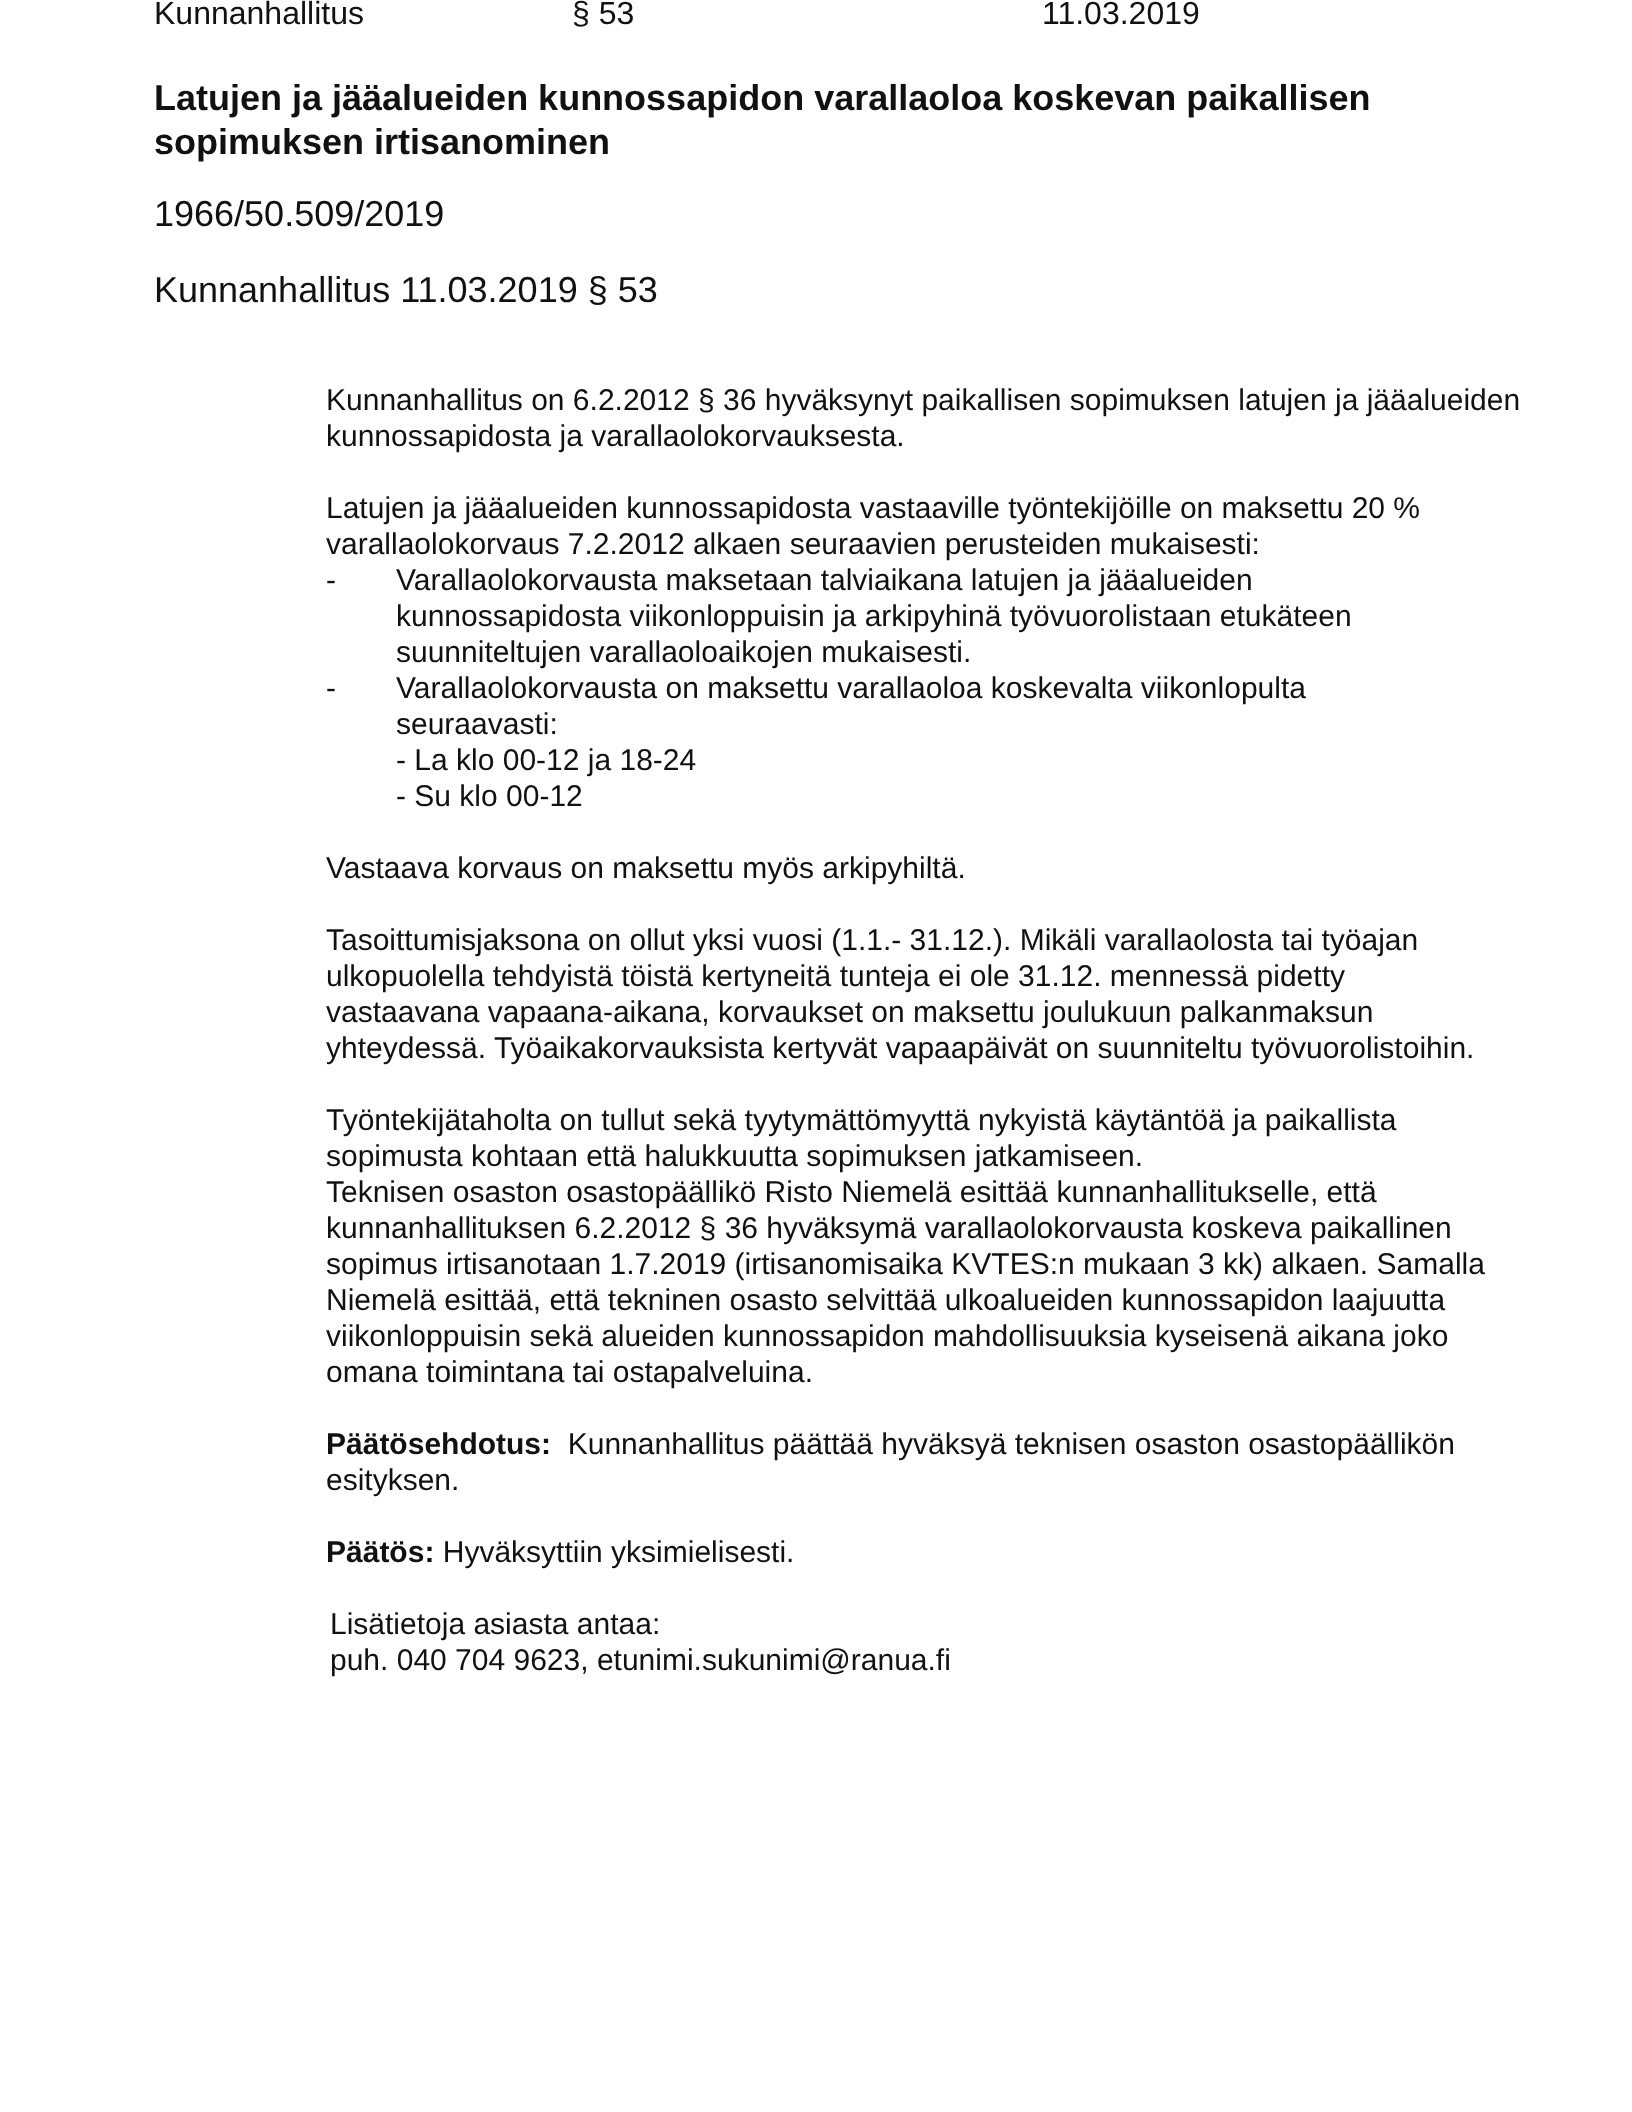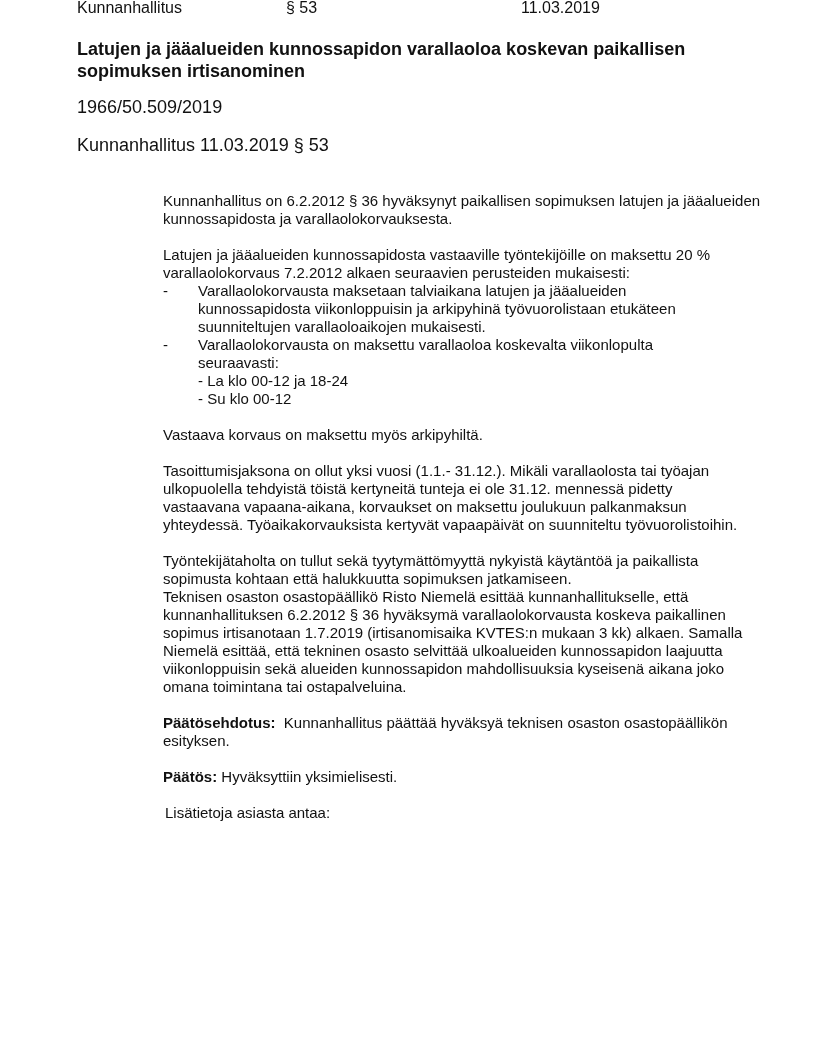--- a/index.html
+++ b/index.html
@@ -58,14 +58,15 @@
     <span>Kunnanhallitus päättää hyväksyä teknisen osaston osastopäällikön esityksen.</span>
   </p>
   <div class="gap"></div>
   <p>
     <span class="lbl">Päätös:</span>
     <span>Hyväksyttiin yksimielisesti.</span>
   </p>
   <div class="gap"></div>
   <div class="contact">
     <div>Lisätietoja asiasta antaa:</div>
+    <div>puh. 040 704 9623, etunimi.sukunimi@ranua.fi</div>
   </div>
 </div>
 
 </body></html>

